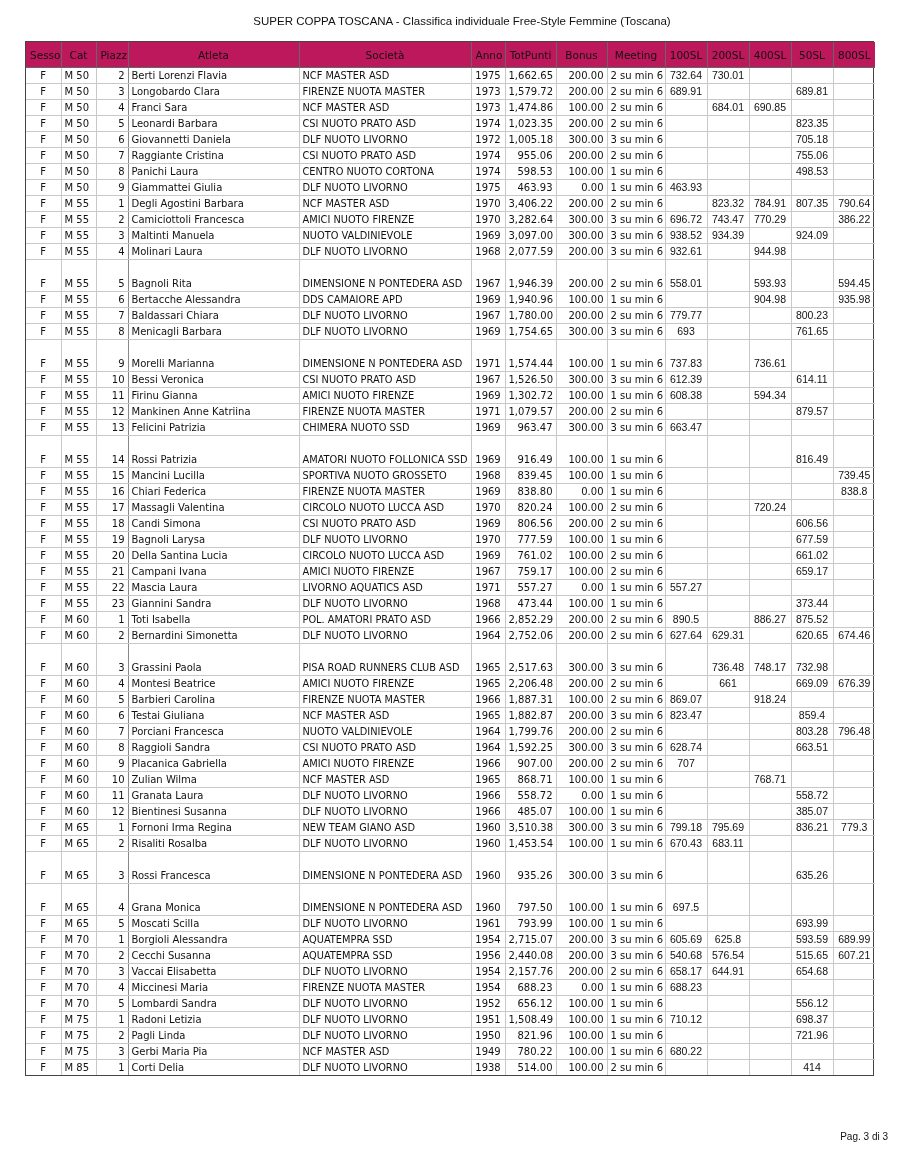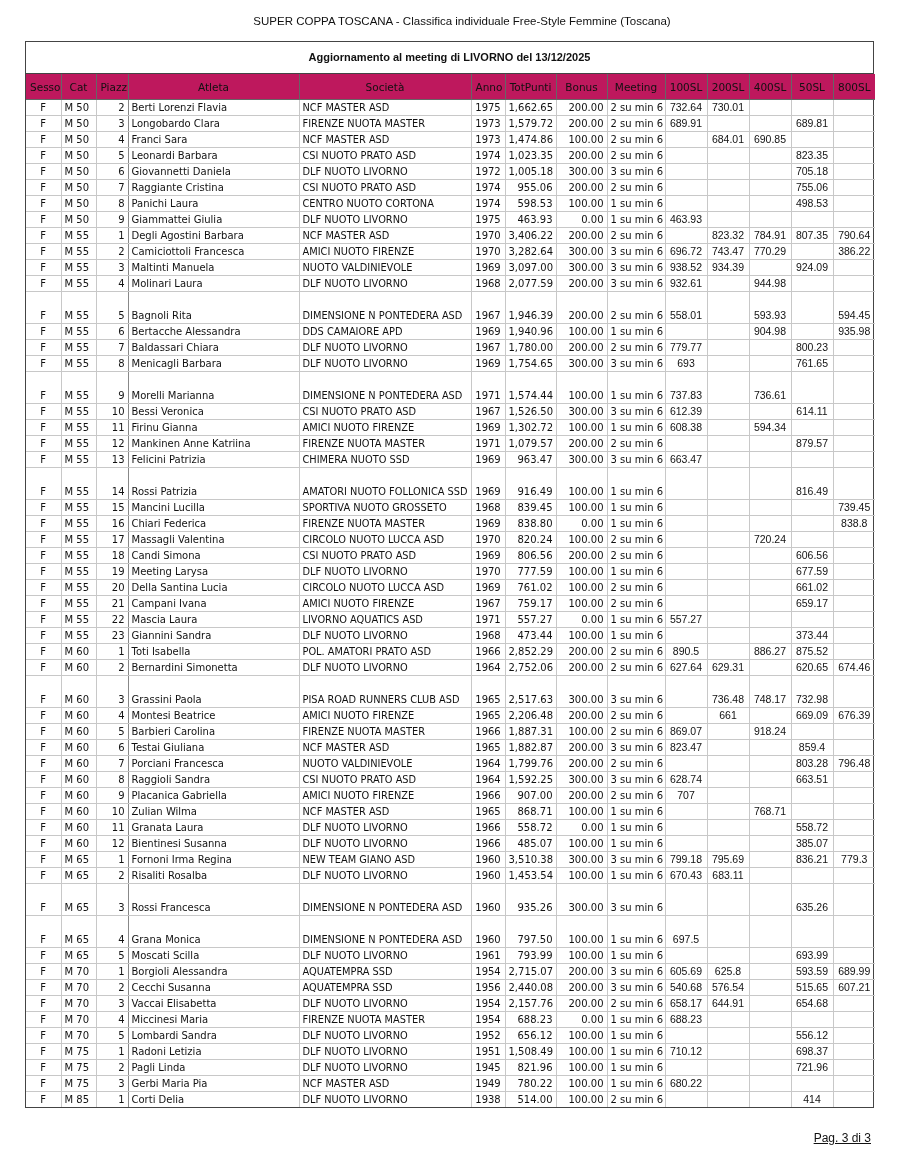--- a/index.html
+++ b/index.html
@@ -17,29 +17,28 @@
   td:first-child { border-left:none; } td:last-child { border-right:none; }
   tr:last-child td { border-bottom:none; }
   tr.tall td { height:31px; }
   .center { text-align:center; }
   .right { text-align:right; }
   .left { text-align:left; }
   td.num { font-family:"Liberation Sans", sans-serif; font-size:10.5px; text-align:center; }
   td.soc { font-size:9.8px; }
   td.ath { border-left:1px solid #888; }
   td.piazz { border-right:1px solid #888; }
-  .footer { position:absolute; right:29px; top:1131px; font-size:12px; font-family:"Liberation Sans", sans-serif;text-decoration:underline; }
+  .footer { position:absolute; right:12px; top:1131px; font-size:10px; font-family:"Liberation Sans", sans-serif; }
 </style>
 </head>
 <body>
 
 <div class="doc-title">SUPER COPPA TOSCANA - Classifica individuale Free-Style Femmine (Toscana)</div>
 
 <div class="frame">
-  <div class="subtitle">Aggiornamento al meeting di LIVORNO del 13/12/2025</div>
   <table>
     <colgroup>
       <col class="c-sesso">
         <col class="c-cat">
         <col class="c-piazz">
         <col class="c-atleta">
         <col class="c-soc">
       <col class="c-anno">
         <col class="c-tot">
         <col class="c-bonus">
@@ -482,21 +481,21 @@
           <td class="num"></td>
           <td class="num"></td>
           <td class="num"></td>
           <td class="num">606.56</td>
           <td class="num"></td>
         </tr>
         <tr>
           <td class="center">F</td>
           <td class="left">M 55</td>
           <td class="right piazz">19</td>
-          <td class="left ath">Meeting Larysa</td>
+          <td class="left ath">Bagnoli Larysa</td>
           <td class="left soc">DLF NUOTO LIVORNO</td>
           <td class="center">1970</td>
           <td class="right">777.59</td>
           <td class="right">100.00</td>
           <td class="left">1 su min 6</td>
           <td class="num"></td>
           <td class="num"></td>
           <td class="num"></td>
           <td class="num">677.59</td>
           <td class="num"></td>
@@ -932,21 +931,21 @@
           <td class="num"></td>
           <td class="num">698.37</td>
           <td class="num"></td>
         </tr>
         <tr>
           <td class="center">F</td>
           <td class="left">M 75</td>
           <td class="right piazz">2</td>
           <td class="left ath">Pagli Linda</td>
           <td class="left soc">DLF NUOTO LIVORNO</td>
-          <td class="center">1945</td>
+          <td class="center">1950</td>
           <td class="right">821.96</td>
           <td class="right">100.00</td>
           <td class="left">1 su min 6</td>
           <td class="num"></td>
           <td class="num"></td>
           <td class="num"></td>
           <td class="num">721.96</td>
           <td class="num"></td>
         </tr>
         <tr>

